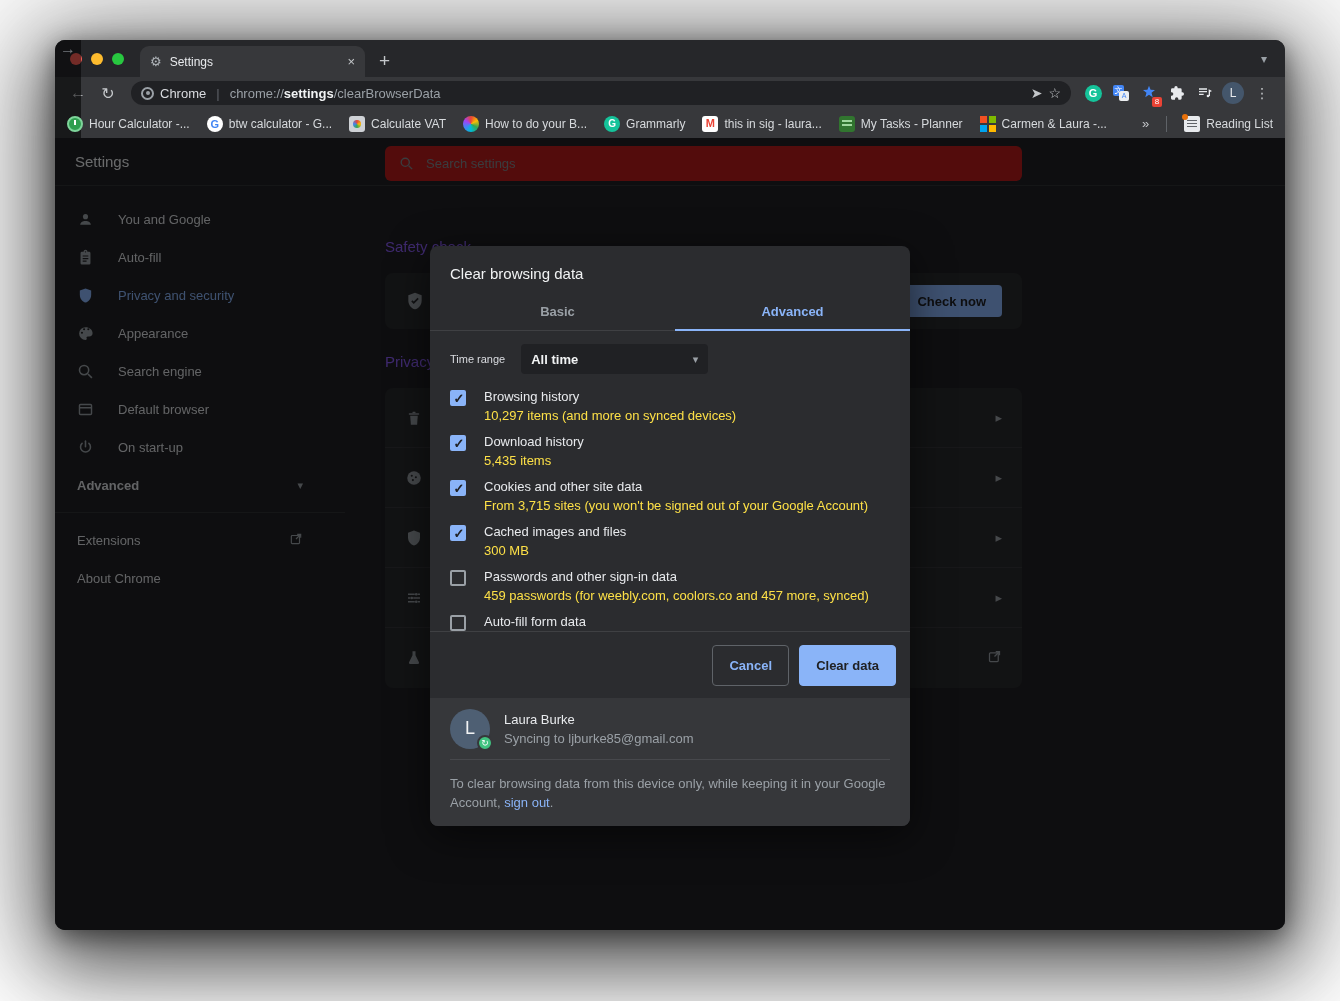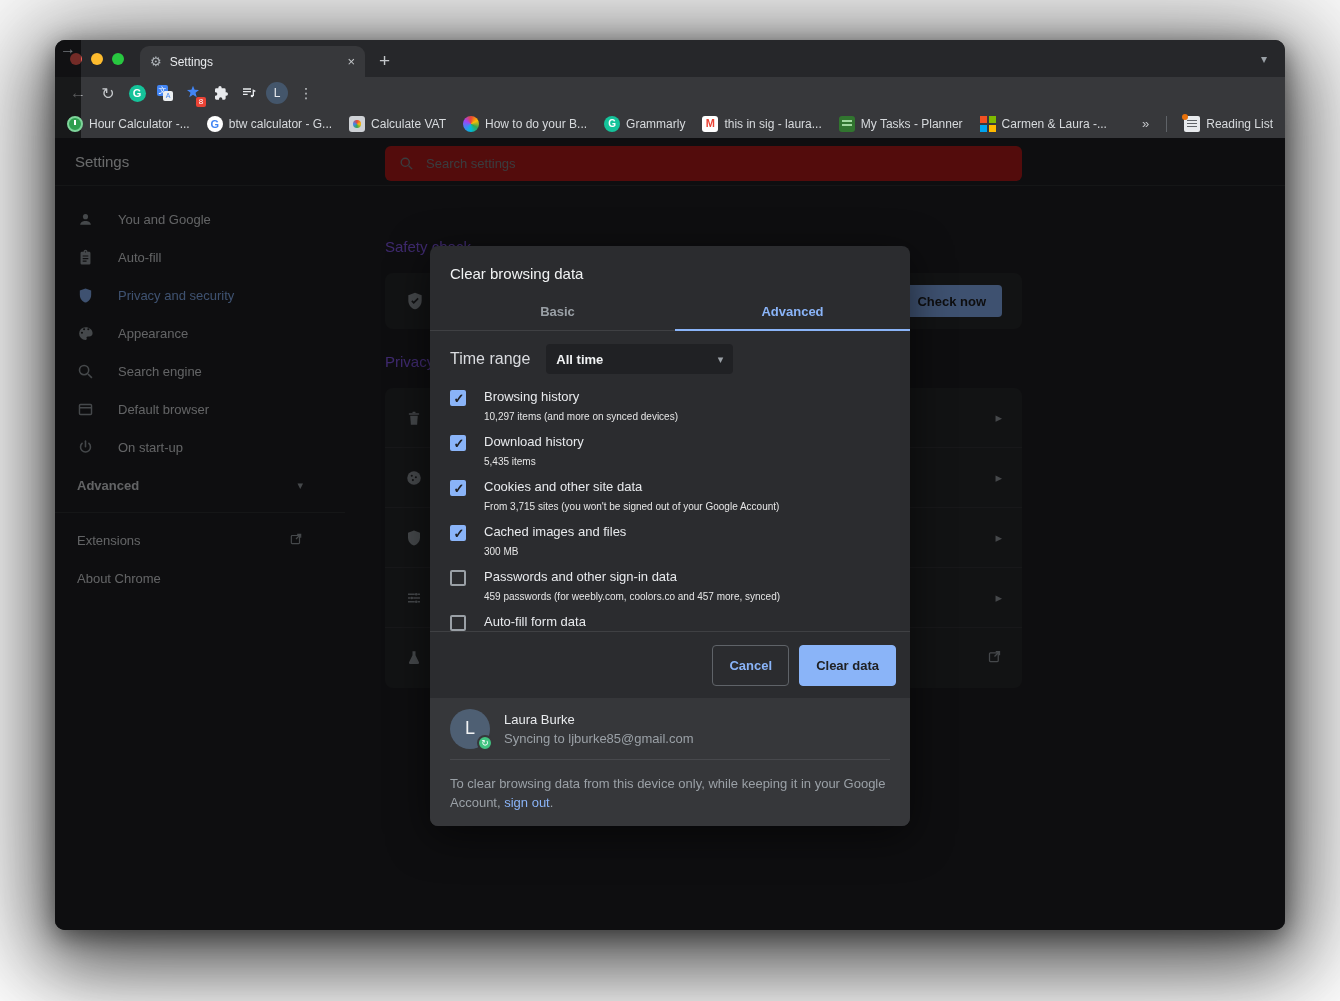--- a/index.html
+++ b/index.html
@@ -106,31 +106,31 @@
 
   
   .dialog { position:absolute; left:375px; top:108px; width:480px; height:580px; background:#2b2c2f;
     border-radius:8px; box-shadow:0 10px 40px rgba(0,0,0,.55); display:flex; flex-direction:column; overflow:hidden; }
   .dlg-title { padding:19px 20px 13px; color:#f1f3f4; font-size:15px; }
   .dlg-tabs { display:flex; border-bottom:1px solid #3f4043;padding-left:10px; }
   .dlg-tab { flex:1; text-align:center; padding:9px 0 10px; font-size:13px; font-weight:bold; color:#9aa0a6; }
   .dlg-tab.active { color:#8ab4f8; border-bottom:2px solid #8ab4f8; margin-bottom:-1px; }
   .dlg-body { padding:0 20px; }
   .trrow { display:flex; align-items:center; height:56px; gap:16px; }
-  .trlabel { color:#dadce0; font-size:16px; }
+  .trlabel { color:#dadce0; font-size:11px; }
   .trselect { width:187px; height:30px; background:#202124; border-radius:4px; display:flex; align-items:center;
     padding:0 10px; color:#f1f3f4; font-size:13px; font-weight:bold; }
   .trselect .chev { margin-left:auto; color:#9aa0a6; font-size:11px; font-weight:normal; }
   .cbxlist { height:245px; overflow:hidden; border-bottom:1px solid #3f4043; margin:0 -20px; padding:0 20px; }
   .cbxrow { height:45px; display:flex; gap:18px; }
   .cbx { width:16px; height:16px; border:2px solid #9aa0a6; border-radius:2px; flex:none; margin-top:3px; }
   .cbx.checked { background:#8ab4f8; border-color:#8ab4f8; position:relative; }
   .cbx.checked::after { content:"✓"; position:absolute; left:1.5px; top:-1px; color:#202124; font-size:13px; font-weight:bold; }
   .cbxtext .l1 { color:#e8eaed; font-size:13px; line-height:19px; }
-  .cbxtext .l2 { color:#e5e5e5; font-size:10px; line-height:19px; }
+  .cbxtext .l2 { color:#fde047; font-size:13px; line-height:19px; }
   .dlg-actions { height:70px; display:flex; align-items:center; justify-content:flex-end; gap:10px; padding:0 14px; }
   .btn { height:41px; border-radius:4px; font-size:13px; font-weight:bold; padding:0 16px; font-family:Liberation Sans, sans-serif; }
   .btn-cancel { background:transparent; border:1px solid #5f6368; color:#8ab4f8; }
   .btn-confirm { background:#8ab4f8; border:1px solid #8ab4f8; color:#202124; }
   .dlg-footer { background:#36373a; flex:1; }
   .acct { display:flex; align-items:center; gap:14px; padding:10px 20px; height:61px; }
   .avatar-lg { width:40px; height:40px; border-radius:50%; background:#4e5f73; color:#f1f3f4; font-size:18px;
     display:flex; align-items:center; justify-content:center; position:relative; flex:none; }
   .syncbadge { position:absolute; right:-3px; bottom:-2px; width:16px; height:16px; border-radius:50%;
     background:#41c380; border:2px solid #36373a; color:#fff; font-size:9px; line-height:12px; text-align:center; }
@@ -157,20 +157,28 @@
       <span class="close">×</span>
     </div>
     <span class="newtab">+</span>
     <span class="tabchev">▾</span>
   </div>
 
   <div class="toolbar">
     <span class="navbtn">←</span>
     <span class="navbtn dim">→</span>
     <span class="navbtn">↻</span>
+    <div class="omnibox">
+      <span class="chromedot"></span>
+      <span class="urllabel">Chrome</span>
+      <span class="urlpipe">|</span>
+      <span class="url"><span>chrome://</span><b>settings</b><span>/clearBrowserData</span></span>
+      <span class="obicon">➤</span>
+      <span class="obicon">☆</span>
+    </div>
     <div class="tb-ic">
         <span class="gcircle">G</span>
       </div>
     <div class="tb-ic">
       <span class="translate-ic">
           <span class="b1">文</span>
           <span class="b2">A</span>
         </span>
     </div>
     <div class="tb-ic">

